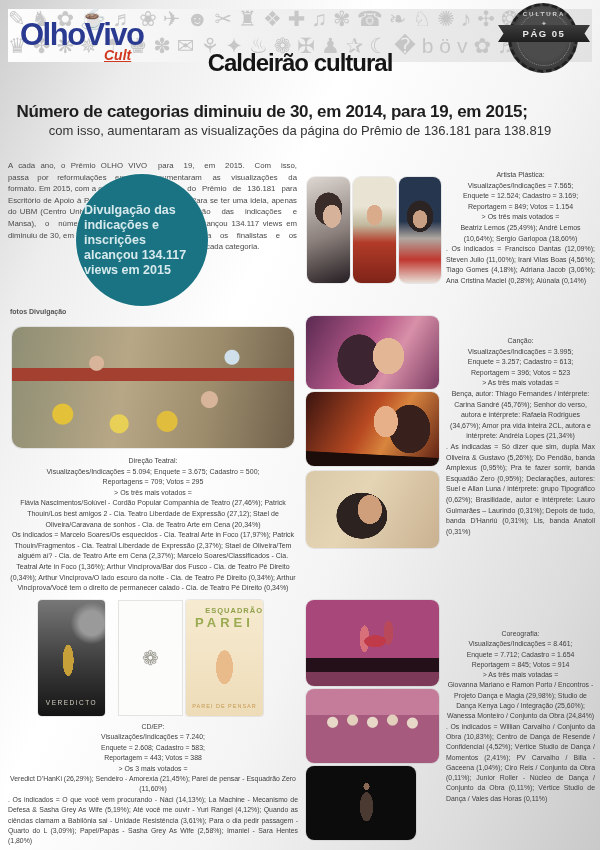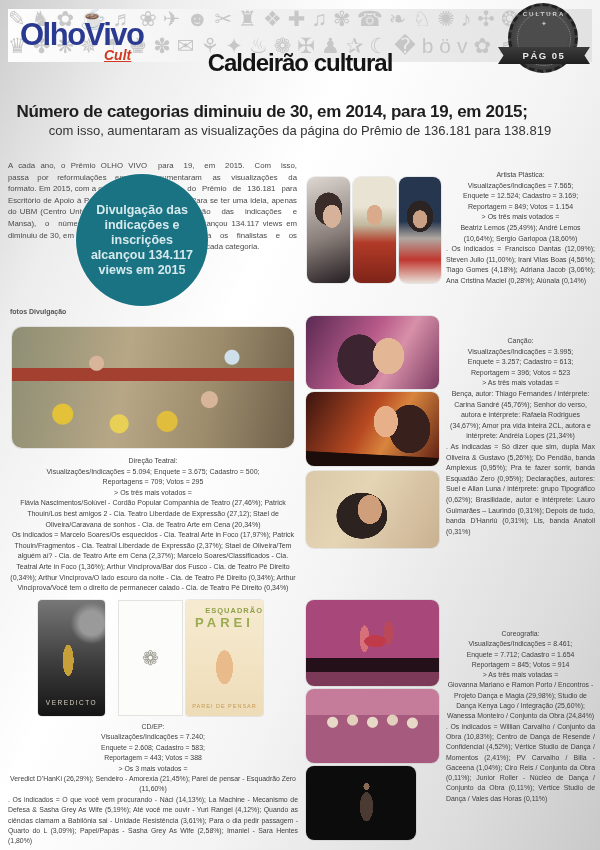--- a/index.html
+++ b/index.html
@@ -19,39 +19,39 @@
 
   .badge{right:10px;top:1px;width:92px;height:76px;}
   .seal{position:absolute;left:10px;top:2px;width:70px;height:70px;border-radius:50%;
     background:radial-gradient(circle at 50% 45%,#4c4c4c 0 52%,#323232 85%,#262626 100%);
     border:3px dashed #202020;box-sizing:border-box;}
   .seal-ring{position:absolute;left:19px;top:11px;width:52px;height:52px;border-radius:50%;
     border:1px dotted #8f8f8f;}
   .seal-arc{position:absolute;left:0;top:10px;width:92px;text-align:center;font-size:6px;
     letter-spacing:2px;color:#cfcfcf;font-weight:bold;}
   .seal-dot{position:absolute;left:0;top:19px;width:92px;text-align:center;font-size:7px;color:#bdbdbd;}
-  .ribbon{position:absolute;left:0;top:46px;width:92px;height:17px;
+  .ribbon{position:absolute;left:0;top:24px;width:92px;height:17px;
     background:linear-gradient(180deg,#3c3c3c,#1f1f1f);
     clip-path:polygon(0 0,100% 0,94% 50%,100% 100%,0 100%,6% 50%);
     display:flex;align-items:center;justify-content:center;}
   .ribbon span{color:#e8e8e8;font-size:9.5px;letter-spacing:1.5px;font-weight:bold;}
 
   
   .headline{left:0;top:49px;width:600px;text-align:center;font-size:24px;font-weight:bold;
     letter-spacing:-1px;color:#151515;}
   .sub1{left:0;top:102px;width:544px;text-align:center;font-size:17px;font-weight:bold;
     letter-spacing:-.3px;color:#1e1e1e;}
   .sub2{left:0;top:123px;width:600px;text-align:center;font-size:13px;font-weight:normal;color:#333;}
 
   
   .icolL{left:8px;top:160px;width:139px;height:152px;overflow:hidden;}
   .icolR{left:158px;top:160px;width:139px;height:152px;overflow:hidden;}
   .icol{font-size:7.8px;line-height:11.6px;text-align:justify;color:#4a4a4a;}
   .circle{left:76px;top:174px;width:132px;height:132px;border-radius:50%;background:#1a7383;
-    color:#d6e9ec;display:flex;align-items:center;justify-content:center;text-align:center;
+    color:#d6e9ec;display:flex;align-items:center;justify-content:center;
     font-size:12.5px;font-weight:bold;line-height:15px;padding:8px;box-sizing:border-box;
     box-shadow:0 0 0 1px rgba(255,255,255,.35);}
   .credit{left:10px;top:308px;font-size:7px;font-weight:bold;color:#555;}
 
   
   .ph{border-radius:8px;overflow:hidden;box-shadow:0 0 0 1px rgba(0,0,0,.07);}
   .p1{left:307px;top:177px;width:43px;height:106px;
     background:radial-gradient(ellipse 15px 19px at 58% 37%,#d7b29a 0 60%,transparent 61%),
     radial-gradient(ellipse 23px 27px at 50% 30%,#3a2c28 0 60%,transparent 61%),
     linear-gradient(160deg,#ded7d2,#8a7f7a 55%,#241d22);}

